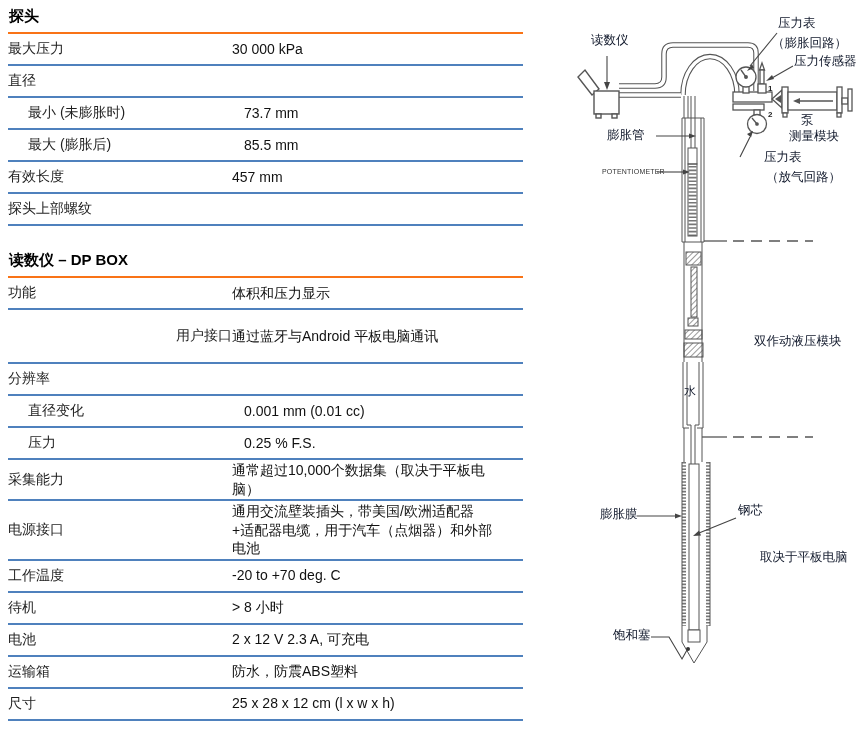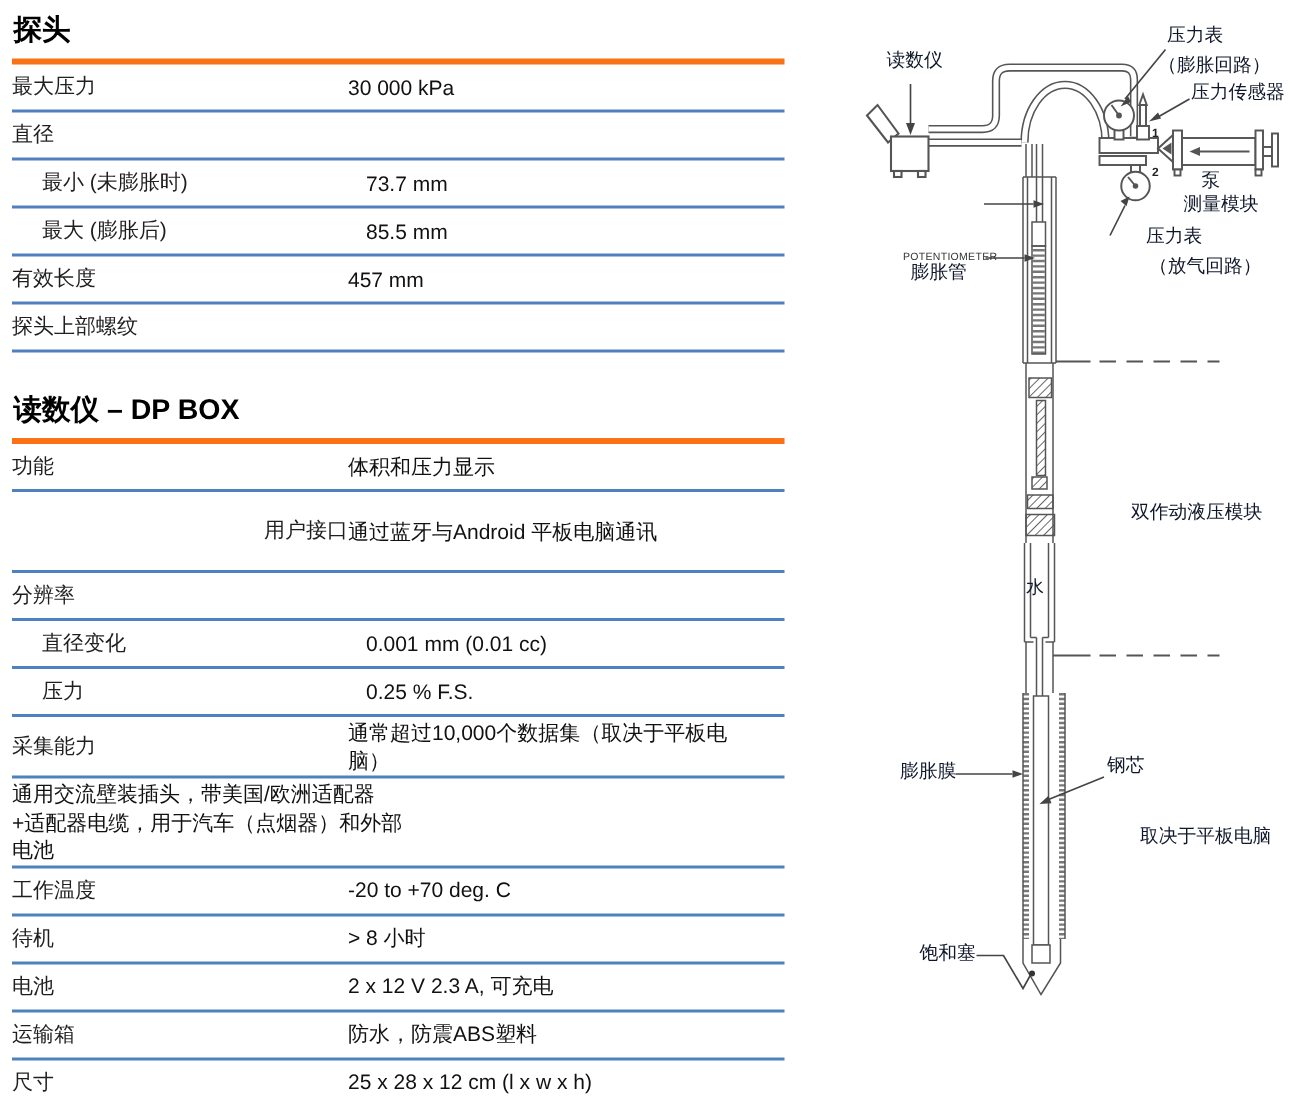--- a/index.html
+++ b/index.html
@@ -1,21 +1,21 @@
 <!DOCTYPE html>
 <html><head>
 <meta charset="utf-8">
 <style>
   html,body{margin:0;padding:0;}
   body{width:860px;height:734px;position:relative;background:#ffffff;overflow:hidden;
        font-family:"Liberation Sans",sans-serif;}
   
   .spec{position:absolute;left:8px;top:2px;width:515px;}
-  .t-header{font-weight:700;font-size:19px;color:#000;padding:5px 1px 6px 1px;
-            border-bottom:4px solid #f97316;}
+  .t-header{font-weight:700;font-size:15px;color:#000;padding:5px 1px 6px 1px;
+            border-bottom:2px solid #f97316;}
   .t-row{display:flex;align-items:center;border-bottom:2px solid #4F81BD;
          min-height:28px;padding:1px 0;}
   .t-label{flex:0 0 224px;font-size:14px;color:#1f1f1f;}
   .t-row.indent .t-label{padding-left:8px;flex-basis:216px;margin-left:12px;}
   .t-row.h-lg{min-height:50px;text-align:right;}
   .t-value{font-size:14px;font-weight:400;color:#111;max-width:262px;line-height:18.5px;}
   #t2{margin-top:20px;}
   
   .diagram-svg{position:absolute;left:0;top:0;}
   .dlab{position:absolute;font-family:"Liberation Serif",serif;font-size:12.5px;
@@ -77,20 +77,21 @@
     </div>
     <div class="t-row indent">
       <span class="t-label">压力</span>
       <span class="t-value">0.25 % F.S.</span>
     </div>
     <div class="t-row">
       <span class="t-label">采集能力</span>
       <span class="t-value">通常超过10,000个数据集（取决于平板电脑）</span>
     </div>
     <div class="t-row">
+      <span class="t-label">电源接口</span>
       <span class="t-value">通用交流壁装插头，带美国/欧洲适配器+适配器电缆，用于汽车（点烟器）和外部电池</span>
     </div>
     <div class="t-row">
       <span class="t-label">工作温度</span>
       <span class="t-value">-20 to +70 deg. C</span>
     </div>
     <div class="t-row">
       <span class="t-label">待机</span>
       <span class="t-value">&gt; 8 小时</span>
     </div>
@@ -232,21 +233,21 @@
 
 <div>
   <span class="dlab" style="left:591px;top:33px;">读数仪</span>
   <span class="dlab" style="left:778px;top:16px;">压力表</span>
   <span class="dlab" style="left:772px;top:36px;">（膨胀回路）</span>
   <span class="dlab" style="left:794px;top:54px;">压力传感器</span>
   <span class="dlab" style="left:801px;top:113px;">泵</span>
   <span class="dlab" style="left:789px;top:129px;">测量模块</span>
   <span class="dlab" style="left:764px;top:150px;">压力表</span>
   <span class="dlab" style="left:766px;top:170px;">（放气回路）</span>
-  <span class="dlab" style="left:607px;top:128px;margin-top:46px;">膨胀管</span>
+  <span class="dlab" style="left:607px;top:128px;">膨胀管</span>
   <span class="dlab-small" style="left:602px;top:168px;">POTENTIOMETER</span>
   <span class="dlab" style="left:754px;top:334px;">双作动液压模块</span>
   <span class="dlab" style="left:684px;top:384px;font-size:12px;">水</span>
   <span class="dlab" style="left:600px;top:507px;">膨胀膜</span>
   <span class="dlab" style="left:738px;top:503px;">钢芯</span>
   <span class="dlab" style="left:760px;top:550px;">取决于平板电脑</span>
   <span class="dlab" style="left:613px;top:628px;">饱和塞</span>
   <span class="dnum" style="left:768px;top:84px;">1</span>
   <span class="dnum" style="left:768px;top:110px;">2</span>
 </div>

